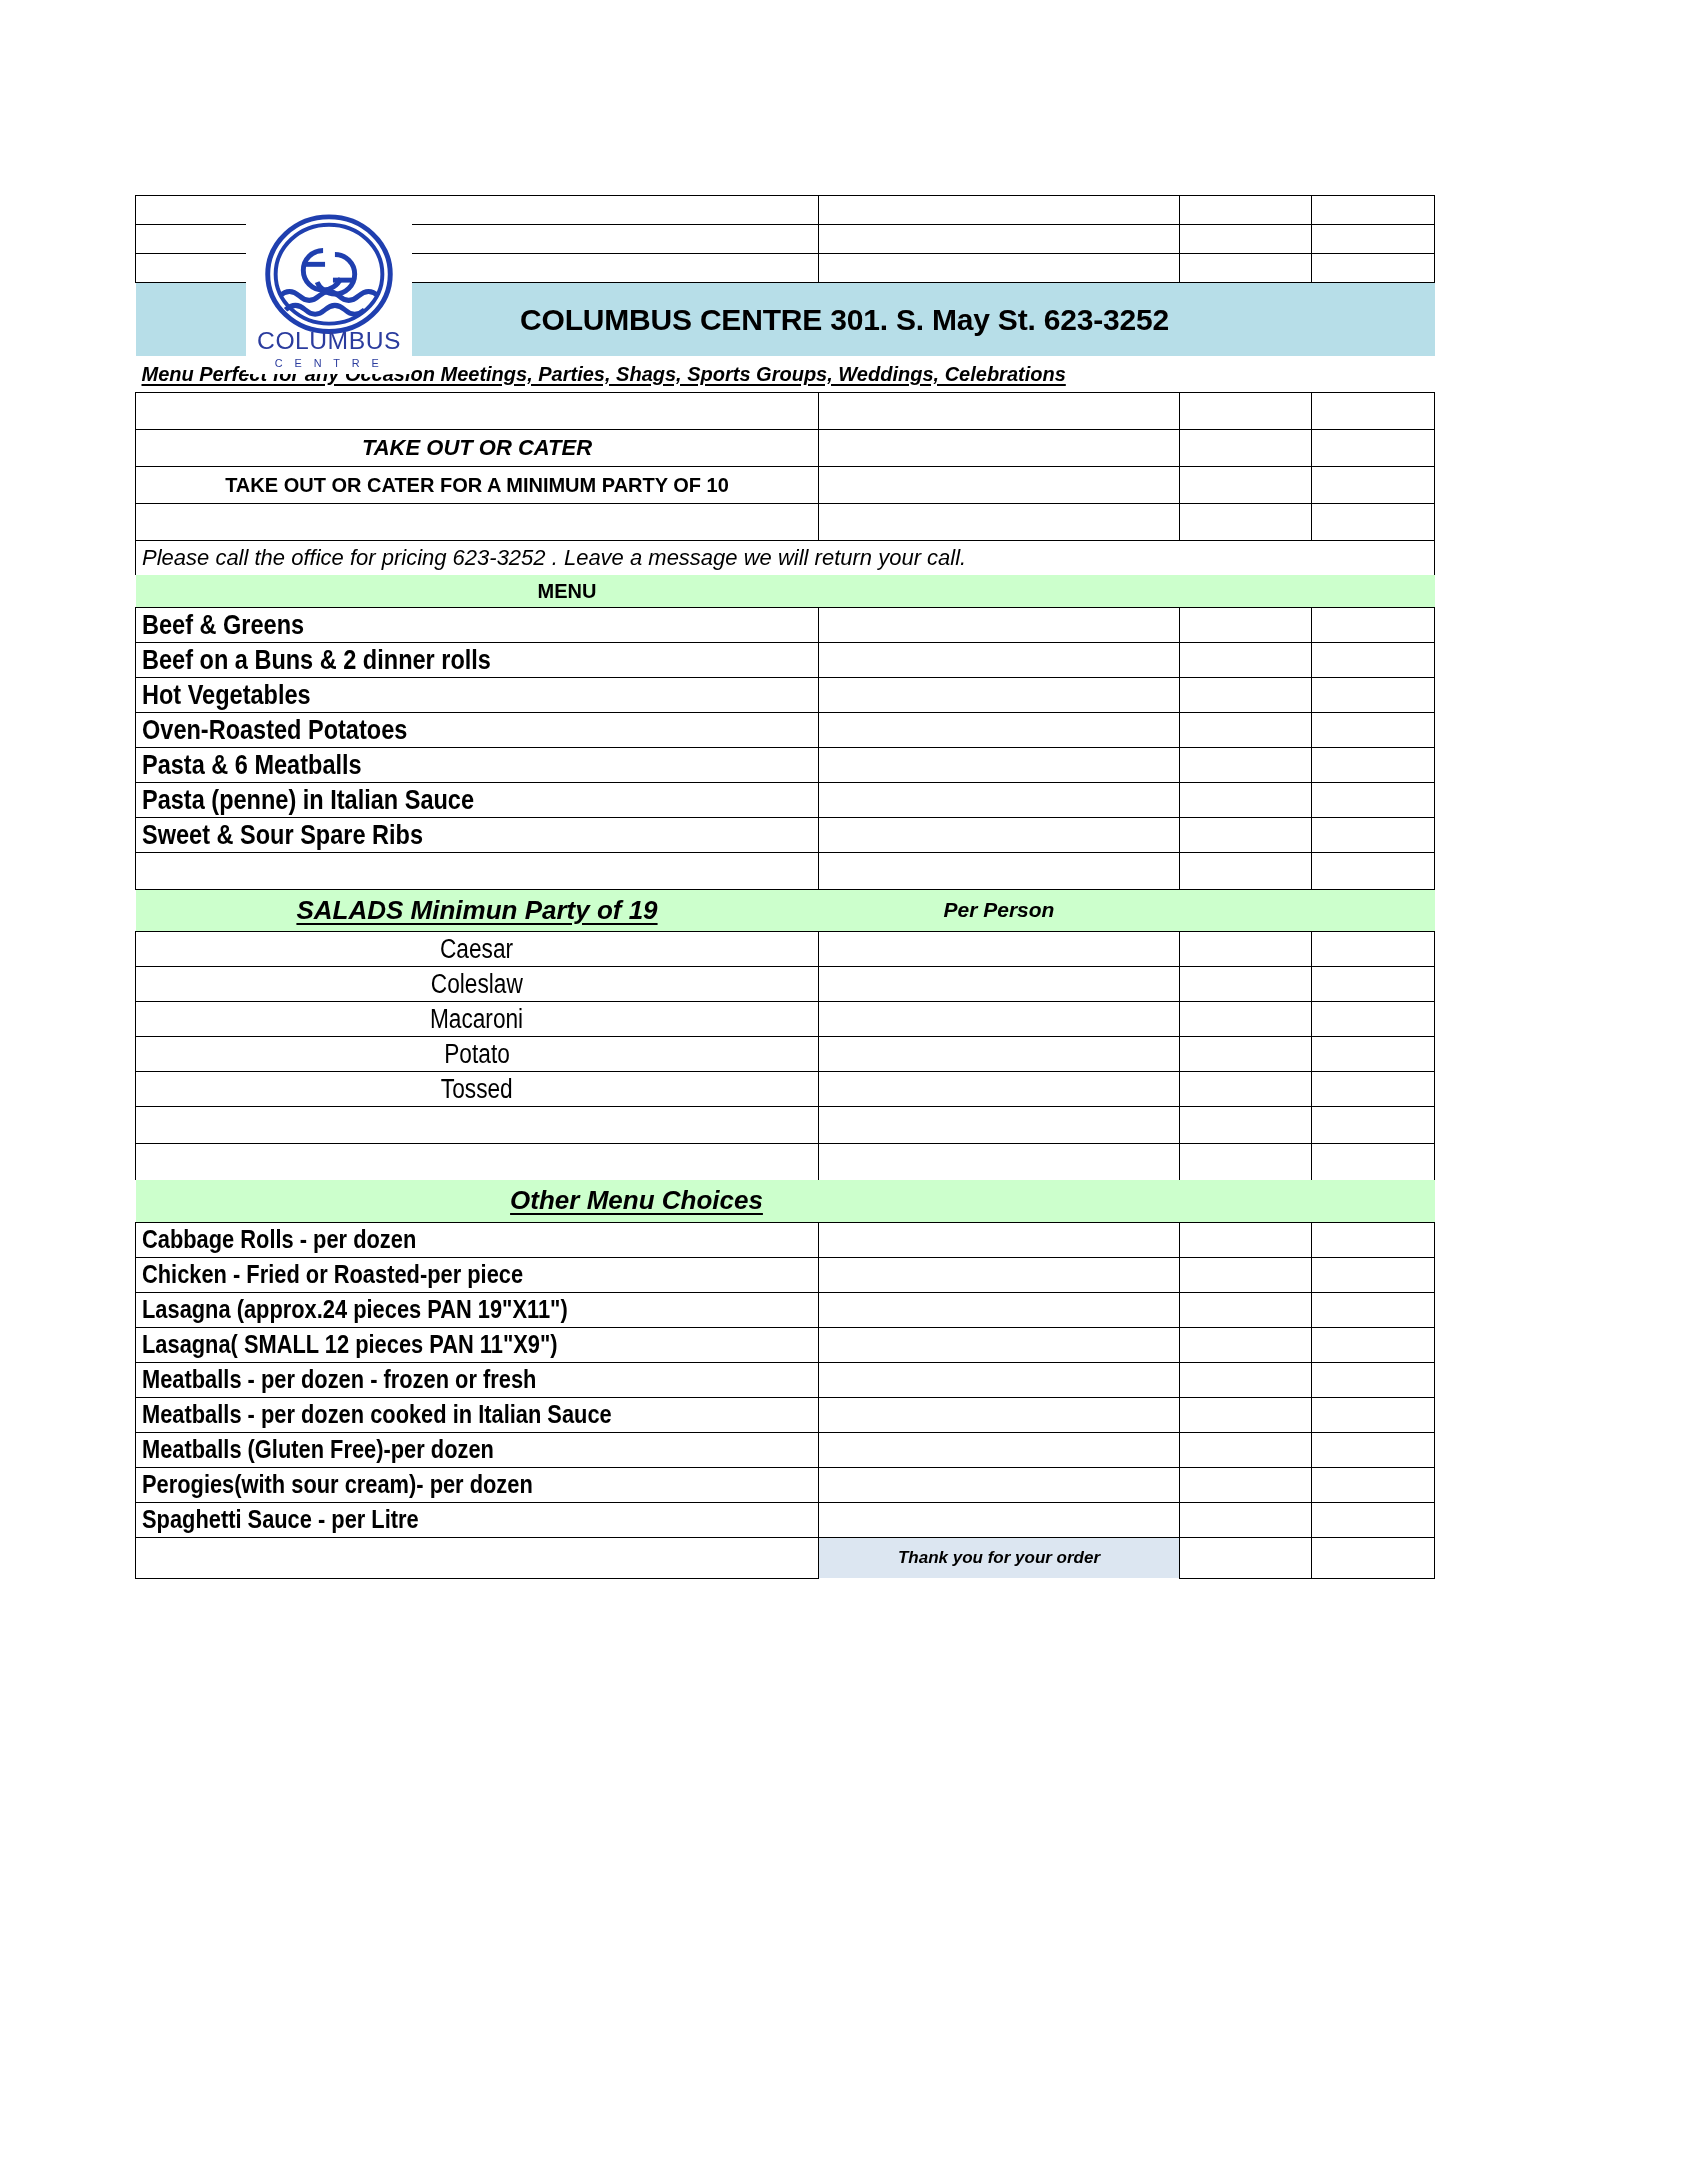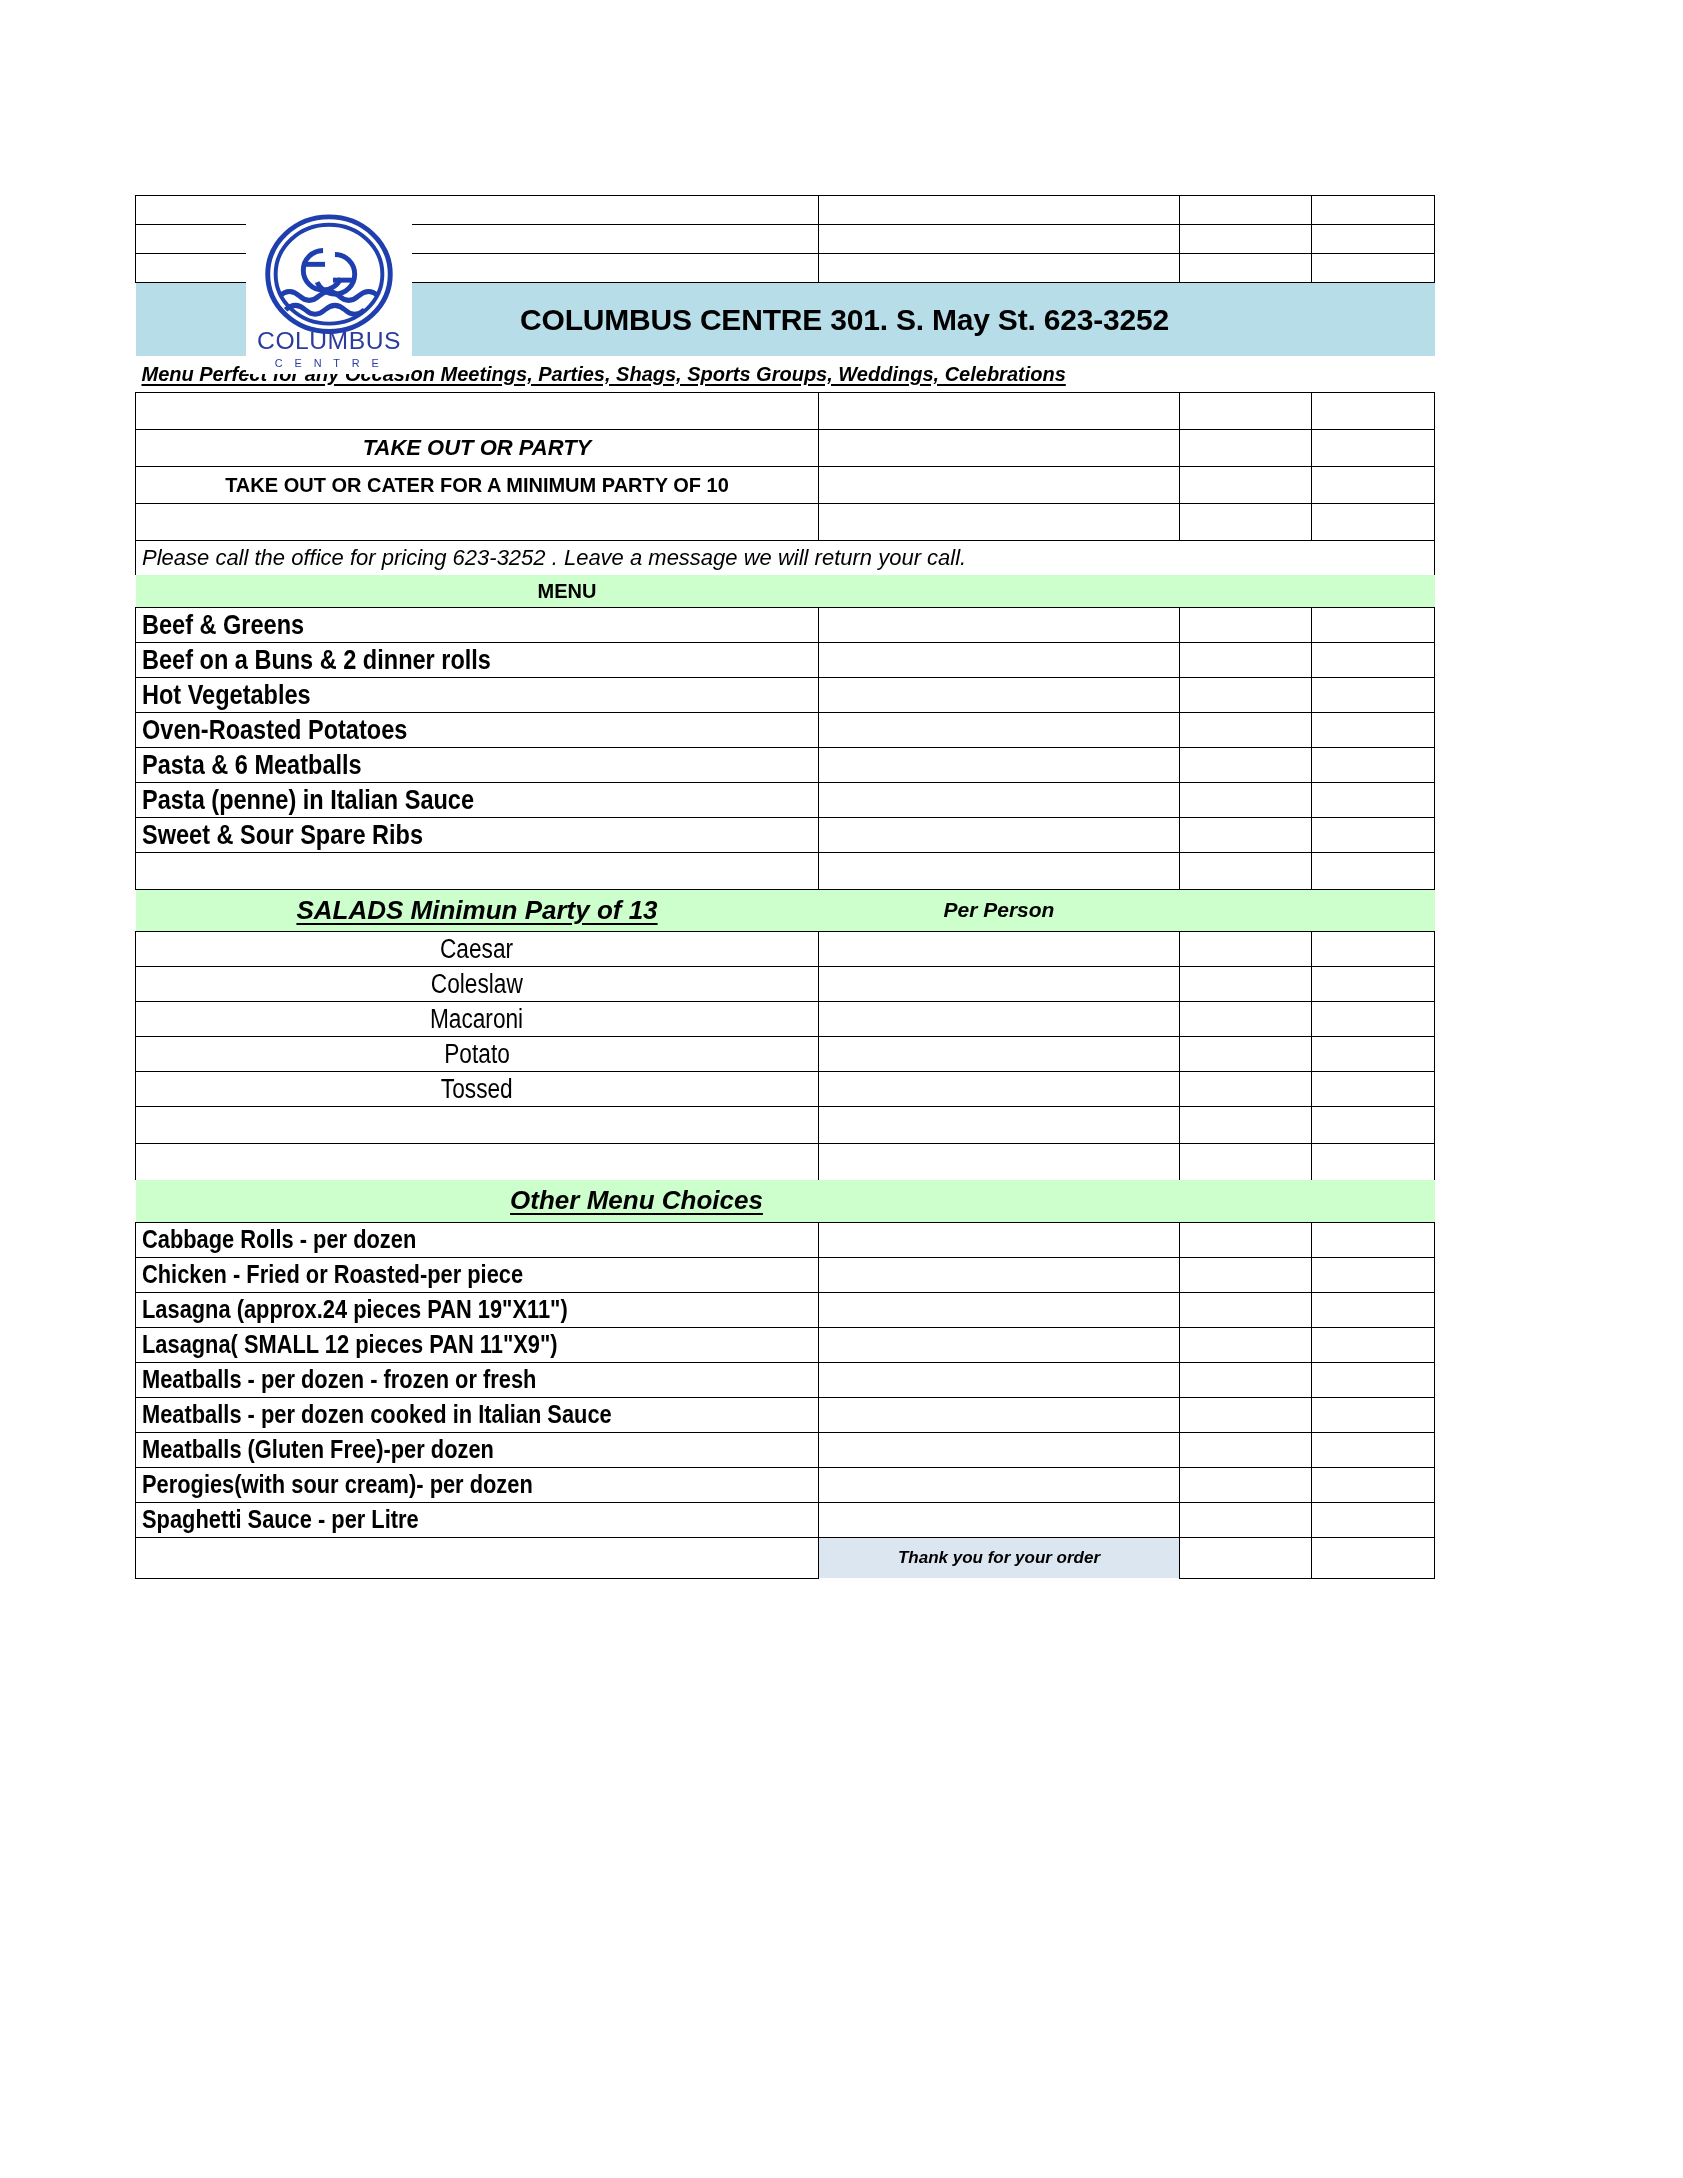--- a/index.html
+++ b/index.html
@@ -223,21 +223,21 @@
 
       <tr class="blank">
         <td></td>
         <td></td>
         <td></td>
         <td></td>
       </tr>
 
       <tr class="takeout">
         <td class="ctr">
-          <span class="takeout-hdr">TAKE OUT OR PARTY</span>
+          <span class="takeout-hdr">TAKE OUT OR CATER</span>
         </td>
         <td></td>
         <td></td>
         <td></td>
       </tr>
 
       <tr class="takeout">
         <td class="ctr">
           <span class="takeout-sub">TAKE OUT OR CATER FOR  A MINIMUM PARTY OF 10</span>
         </td>
@@ -325,21 +325,21 @@
 
       <tr class="blank">
         <td></td>
         <td></td>
         <td></td>
         <td></td>
       </tr>
 
       <tr class="sect" style="height:42px;">
         <td class="fill-green noborder ctr">
-          <span class="sect-hdr">SALADS Minimun  Party of 13</span>
+          <span class="sect-hdr">SALADS Minimun  Party of 19</span>
         </td>
         <td class="fill-green noborder ctr">
           <span class="perperson">Per Person</span>
         </td>
         <td class="fill-green noborder"></td>
         <td class="fill-green noborder"></td>
       </tr>
 
       <tr class="salad">
         <td class="ctr">

